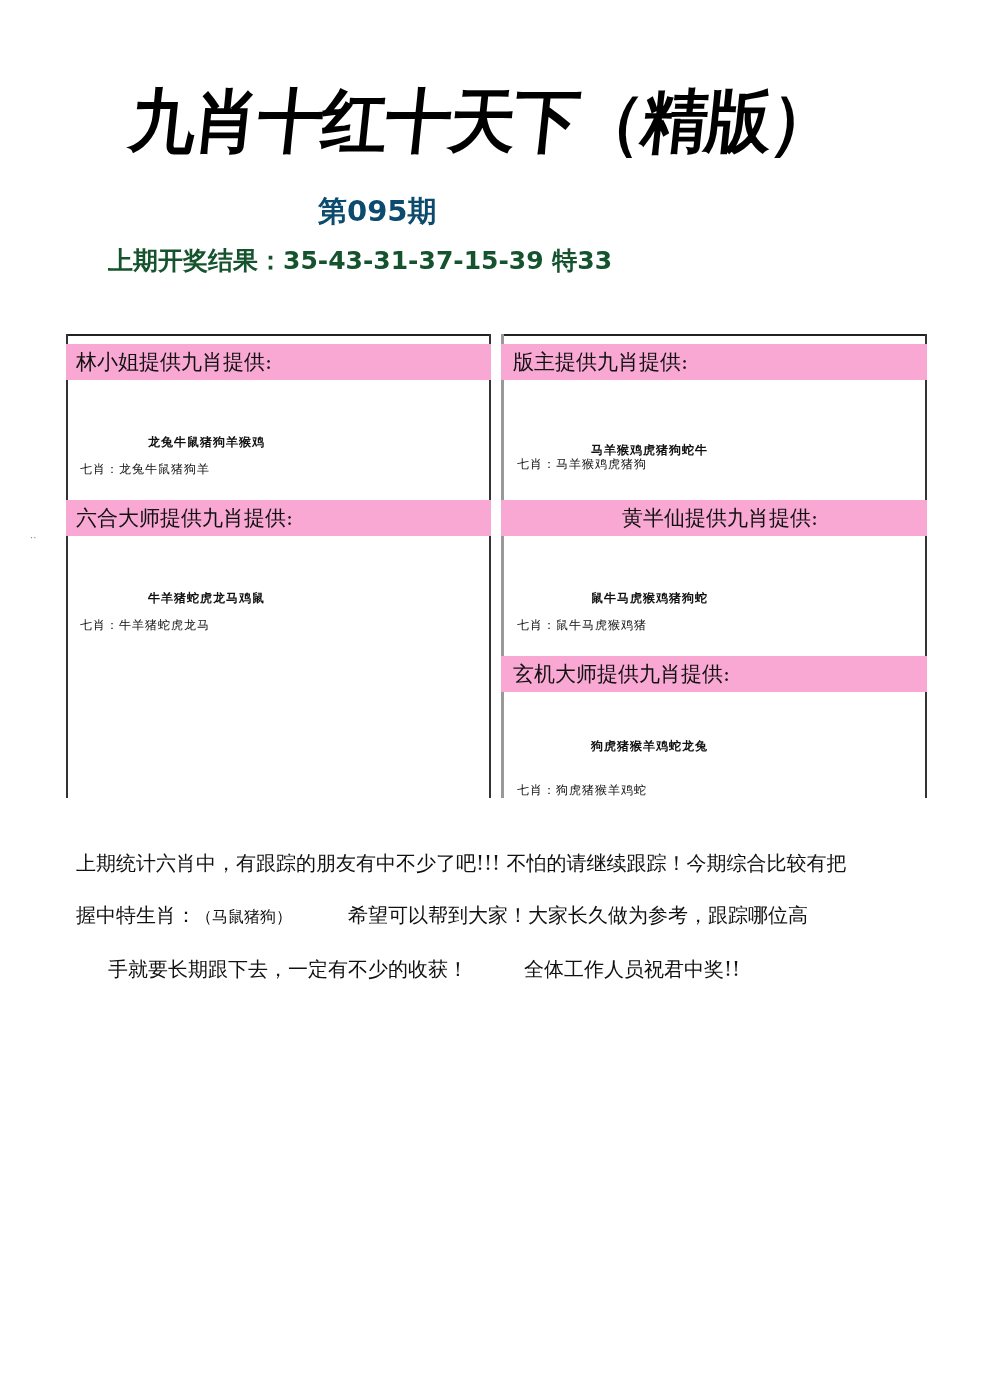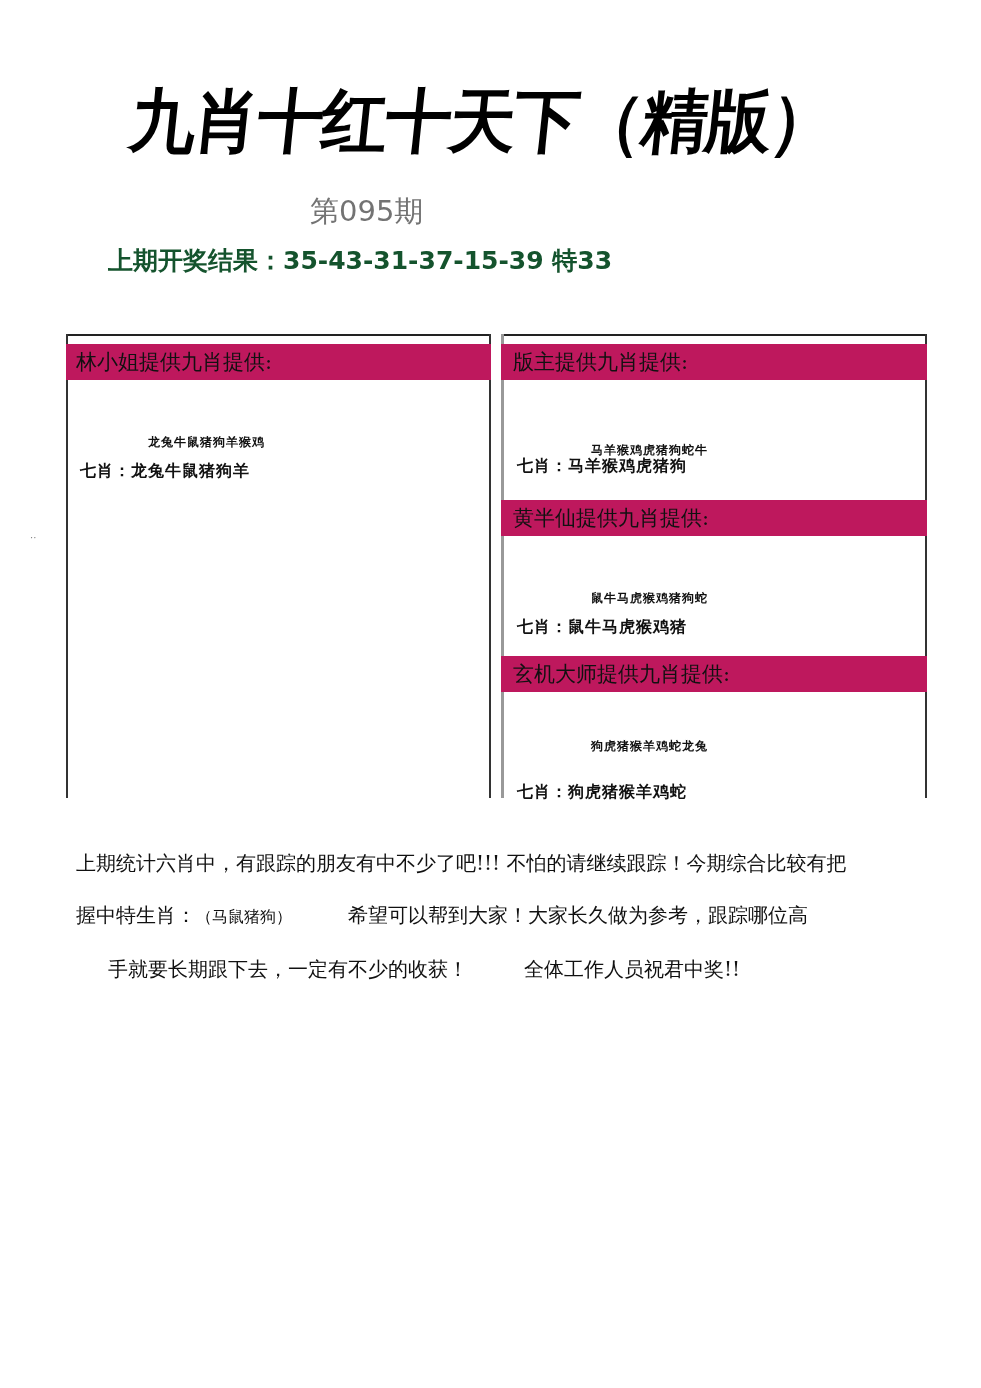--- a/index.html
+++ b/index.html
@@ -8,23 +8,23 @@
       font-family: "DejaVu Serif", "Liberation Serif", serif; color: #111;
     }
     .title {
       position: absolute; left: 130px; top: 82px; width: 700px; height: 80px;
       font-family: "DejaVu Sans", "Liberation Sans", sans-serif;
       font-weight: 900; font-size: 66px; letter-spacing: -2px; line-height: 80px;
       color: #000; transform: skewX(-6deg) scaleY(1.05);
       white-space: nowrap;
     }
     .issue {
-      position: absolute; left: 310px; top: 192px;
+      position: absolute; left: 318px; top: 192px;
       font-family: "DejaVu Sans", "Liberation Sans", sans-serif;
-      font-weight: normal; font-size: 29px; color: #737373; white-space: nowrap;
+      font-weight: bold; font-size: 29px; color: #0c4a6e; white-space: nowrap;
     }
     .result {
       position: absolute; left: 108px; top: 244px;
       font-family: "DejaVu Sans", "Liberation Sans", sans-serif;
       font-weight: bold; font-size: 25px; color: #14532d; white-space: nowrap;
     }
     .col {
       position: absolute; top: 334px; height: 464px;
     }
     .col.left { left: 66px; width: 425px; }
@@ -38,33 +38,33 @@
       border-left: 2px solid #333;
     }
     .frame-l { left: 0; }
     .frame-r { right: 0; }
     .col.right .frame-l { border-left: 3px solid #999; left: 0; }
     .section {
       position: absolute; left: 0; right: 0; height: 155px;
     }
     .sec-head {
       position: absolute; left: 0; right: 0; top: 10px; height: 36px;
-      background: #be185d; padding-left: 10px;
+      background: #f9a8d4; padding-left: 10px;
       font-size: 21px; line-height: 36px; white-space: nowrap;
     }
     .col.right .sec-head { padding-left: 12px; }
     .col.right .section:first-child .sec-head { padding-left: 58px; }
     .nine {
       position: absolute; left: 82px; top: 100px;
       font-size: 12px; font-weight: bold; white-space: nowrap; letter-spacing: 1px;
     }
     .col.right .nine { left: 90px; }
     .seven {
       position: absolute; left: 14px; top: 127px;
-      font-size: 16px; font-weight: bold; white-space: nowrap; letter-spacing: 1px;
+      font-size: 12px; font-weight: normal; white-space: nowrap; letter-spacing: 1px;
     }
     .col.right .seven { left: 16px; }
     .note {
       position: absolute; font-size: 20px; white-space: nowrap; color: #111;
       font-family: "DejaVu Serif", "Liberation Serif", serif;
     }
     .note.l1 { left: 76px; top: 850px; }
     .note.l2 { left: 76px; top: 902px; }
     .note.l3 { left: 108px; top: 956px; }
     .note .gap { display: inline-block; width: 56px; }
@@ -84,35 +84,40 @@
   <div class="frame-top"></div>
   <div class="frame-l"></div>
   <div class="frame-r"></div>
 
   <div class="section" style="top:0;">
     <div class="sec-head">林小姐提供九肖提供:</div>
     <div class="nine">龙兔牛鼠猪狗羊猴鸡</div>
     <div class="seven"><span>七肖：</span><span>龙兔牛鼠猪狗羊</span></div>
   </div>
 
+  <div class="section" style="top:156px;">
+    <div class="sec-head">六合大师提供九肖提供:</div>
+    <div class="nine">牛羊猪蛇虎龙马鸡鼠</div>
+    <div class="seven"><span>七肖：</span><span>牛羊猪蛇虎龙马</span></div>
+  </div>
 
 </div>
 
 <div class="col right">
   <div class="frame-top"></div>
   <div class="frame-l"></div>
   <div class="frame-r"></div>
 
   <div class="section" style="top:0;">
     <div class="sec-head">版主提供九肖提供:</div>
     <div class="nine" style="top:108px;">马羊猴鸡虎猪狗蛇牛</div>
     <div class="seven" style="top:122px;"><span>七肖：</span><span>马羊猴鸡虎猪狗</span></div>
   </div>
 
-  <div class="section" style="top:156px;">
+  <div class="section" style="top:156px;text-align:center;">
     <div class="sec-head">黄半仙提供九肖提供:</div>
     <div class="nine">鼠牛马虎猴鸡猪狗蛇</div>
     <div class="seven"><span>七肖：</span><span>鼠牛马虎猴鸡猪</span></div>
   </div>
 
   <div class="section" style="top:312px;">
     <div class="sec-head">玄机大师提供九肖提供:</div>
     <div class="nine" style="top:92px;font-family:Liberation Mono, monospace;">狗虎猪猴羊鸡蛇龙兔</div>
     <div class="seven" style="top:136px;"><span>七肖：</span><span>狗虎猪猴羊鸡蛇</span></div>
   </div>

